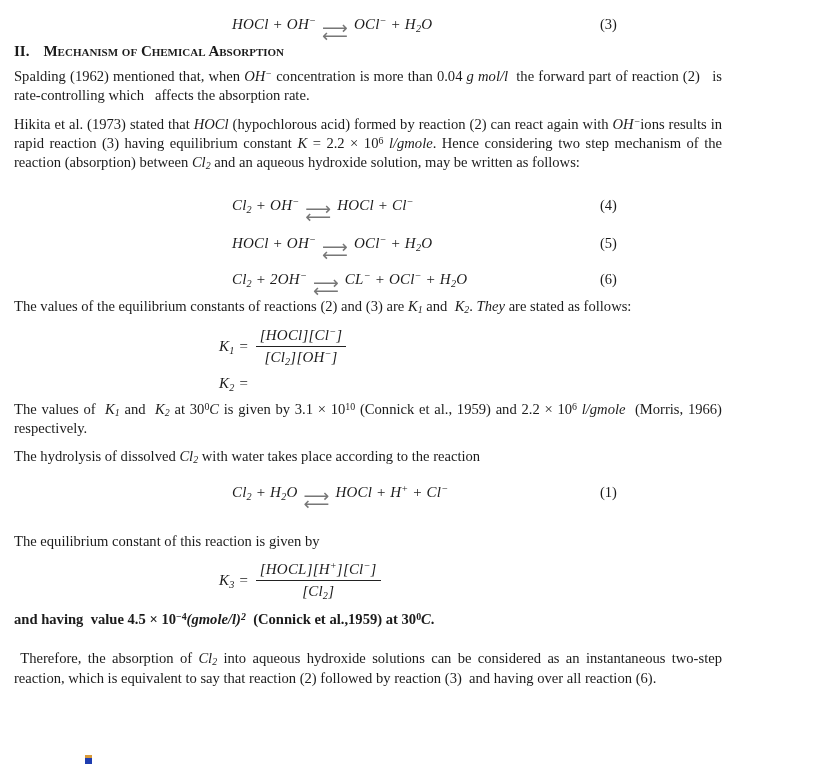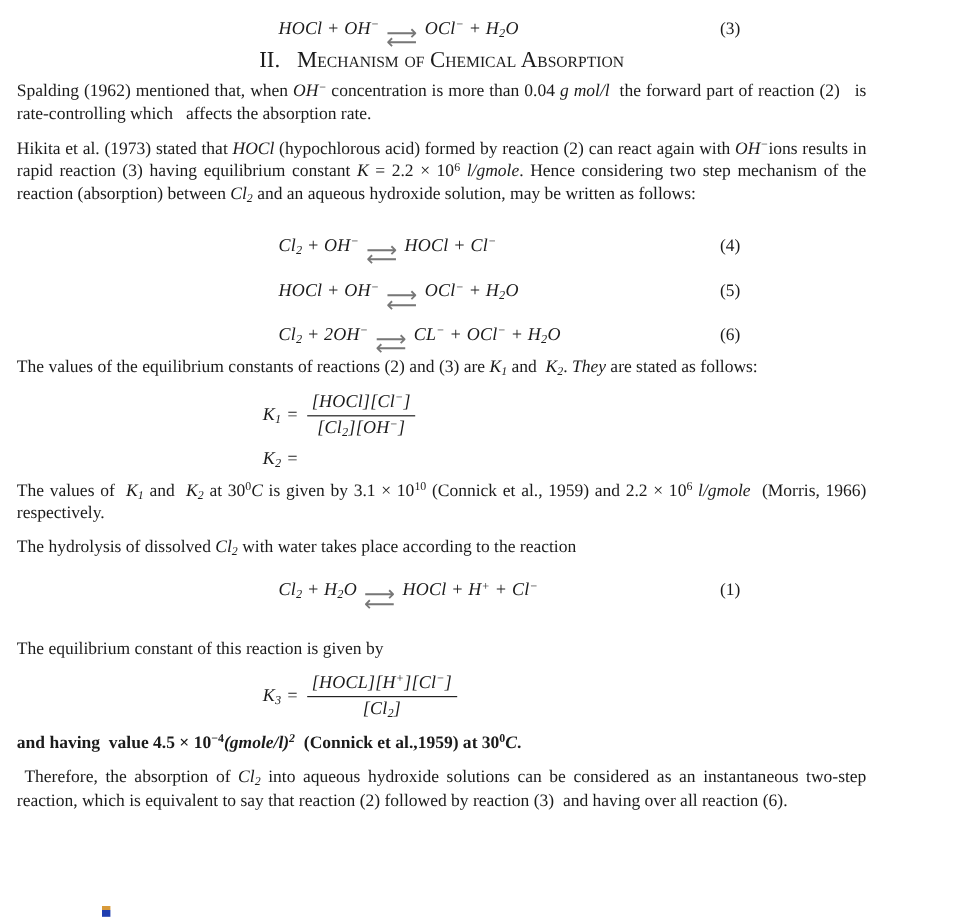--- a/index.html
+++ b/index.html
@@ -14,24 +14,24 @@
     overflow:hidden;
   }
   .para{
     margin:0;
     font-size:14.6px;
     line-height:19.3px;
     text-align:justify;
   }
   .heading{
     margin:0;
-    text-align:center;
-    font-weight:normal;
+    text-align:left;
+    font-weight:bold;
     font-variant:small-caps;
-    font-size:19px;
+    font-size:15px;
     line-height:20px;
   }
   .heading .numeral{margin-right:14px;font-variant:normal;}
   .eq-row{
     position:relative;
     padding-left:218px;
     font-size:15px;
     line-height:24px;
     height:24px;
   }
@@ -157,17 +157,17 @@
     <span class="math lhs">K<sub>3</sub> =</span>
     <span class="frac math">
       <span class="num">[HOCL][H<sup>+</sup>][Cl<sup>−</sup>]</span>
       <span class="den">[Cl<sub>2</sub>]</span>
     </span>
   </div>
 
   <p class="para" style="margin-top:9px;font-weight:bold;">and having &nbsp;value 4.5 × 10<sup>−4</sup><i>(gmole/l)<sup>2</sup></i> &nbsp;(Connick et al.,1959) at 30<sup>0</sup><i>C</i>.</p>
 
 
-  <p class="para" style="margin-top:10px;">&nbsp;Therefore, the absorption of <i>Cl<sub>2</sub></i> into aqueous hydroxide solutions can be considered as an instantaneous two-step reaction, which is equivalent to say that reaction (2) followed by reaction (3) &nbsp;and having over all reaction (6).</p>
+  <p class="para" style="margin-top:20px;">&nbsp;Therefore, the absorption of <i>Cl<sub>2</sub></i> into aqueous hydroxide solutions can be considered as an instantaneous two-step reaction, which is equivalent to say that reaction (2) followed by reaction (3) &nbsp;and having over all reaction (6).</p>
 
   <div class="artifact" style="background:linear-gradient(180deg,#d89a3a 0 35%,#1f3db0 35% 100%)"></div>
 
 </div>
 
 </body></html>

